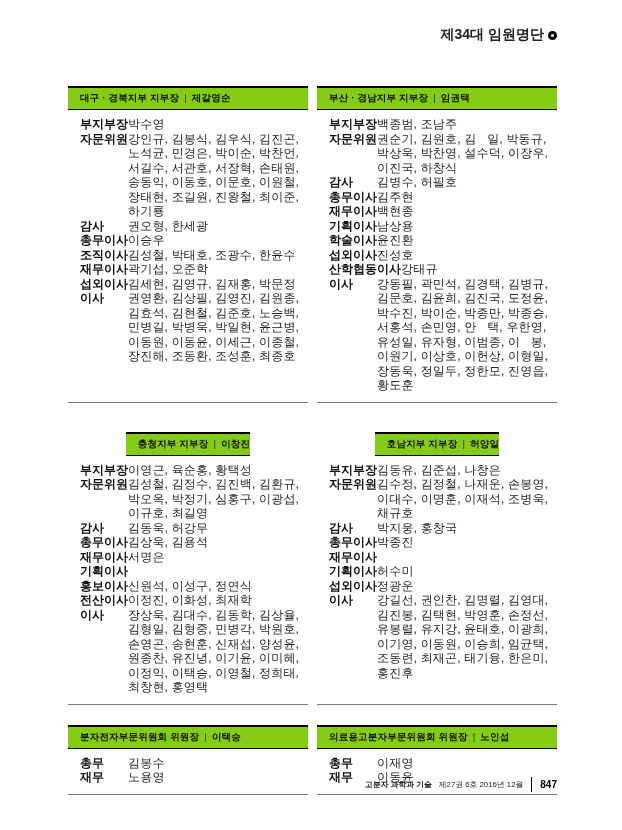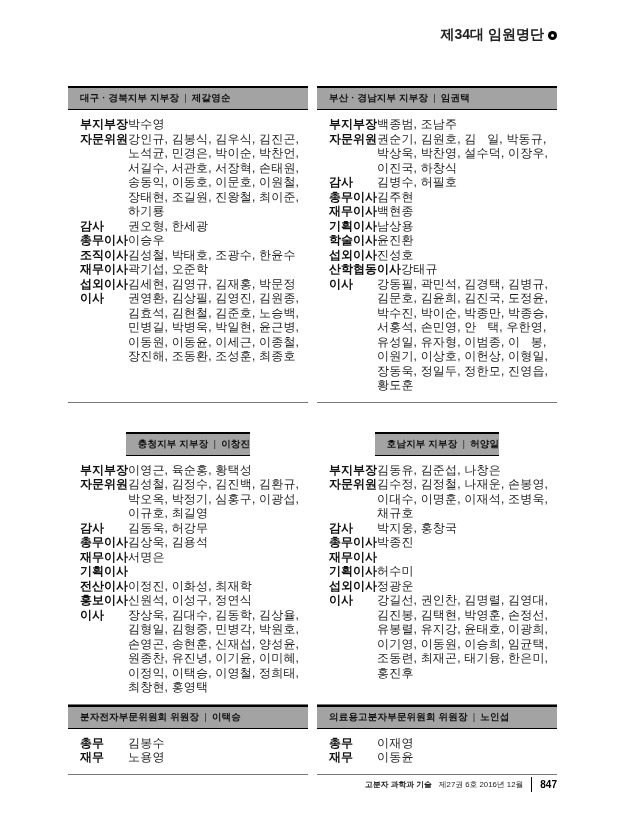--- a/index.html
+++ b/index.html
@@ -38,34 +38,34 @@
     background: #fff;
   }
   .content { padding: 0 65px 0 68px; }
   .grid-row {
     display: flex;
     gap: 9px;
     align-items: stretch;
   }
   .grid-row-1 { margin-top: 42px; }
   .grid-row-2 { margin-top: 29px; }
-  .grid-row-3 { }
+  .grid-row-3 { margin-top: 20px; }
   .panel {
     flex: 1 1 0;
     border-bottom: 1px solid #777;
     display: flex;
     flex-direction: column;
   }
   .grid-row-1 .panel { min-height: 245px; }
   .grid-row-2 .panel { min-height: 223px; align-items: center; }
   .grid-row-3 .panel { min-height: 56px; }
   .panel-title {
     border-top: 2px solid #000;
     border-bottom: 1px solid #000;
-    background: #a3a3a3;
+    background: #84cc16;
     font-size: 9.5px;
     font-weight: bold;
     padding: 4px 0 4px 12px;
     letter-spacing: 0.2px;
     color: #111;
   }
   .panel-title .sep {
     display: inline-block;
     margin: 0 5px;
     font-weight: normal;
@@ -236,26 +236,26 @@
               <span class="value">김상욱, 김용석</span>
             </div>
             <div class="row">
               <span class="label">재무이사</span>
               <span class="value">서명은</span>
             </div>
             <div class="row">
               <span class="label">기획이사</span>
             </div>
             <div class="row">
+              <span class="label">홍보이사</span>
+              <span class="value">신원석, 이성구, 정연식</span>
+            </div>
+            <div class="row">
               <span class="label">전산이사</span>
               <span class="value">이정진, 이화성, 최재학</span>
-            </div>
-            <div class="row">
-              <span class="label">홍보이사</span>
-              <span class="value">신원석, 이성구, 정연식</span>
             </div>
             <div class="row">
               <span class="label">이사</span>
               <span class="value">장상욱, 김대수, 김동학, 김상율, 김형일, 김형중, 민병각, 박원호, 손영곤, 송현훈, 신재섭, 양성윤, 원종찬, 유진녕, 이기윤, 이미혜, 이정익, 이택승, 이영철, 정희태, 최창현, 홍영택</span>
             </div>
           </div>
       </section>
       <section class="panel">
         <div class="panel-title">
           <span>호남지부 지부장</span><span class="sep">|</span><span>허양일</span>

